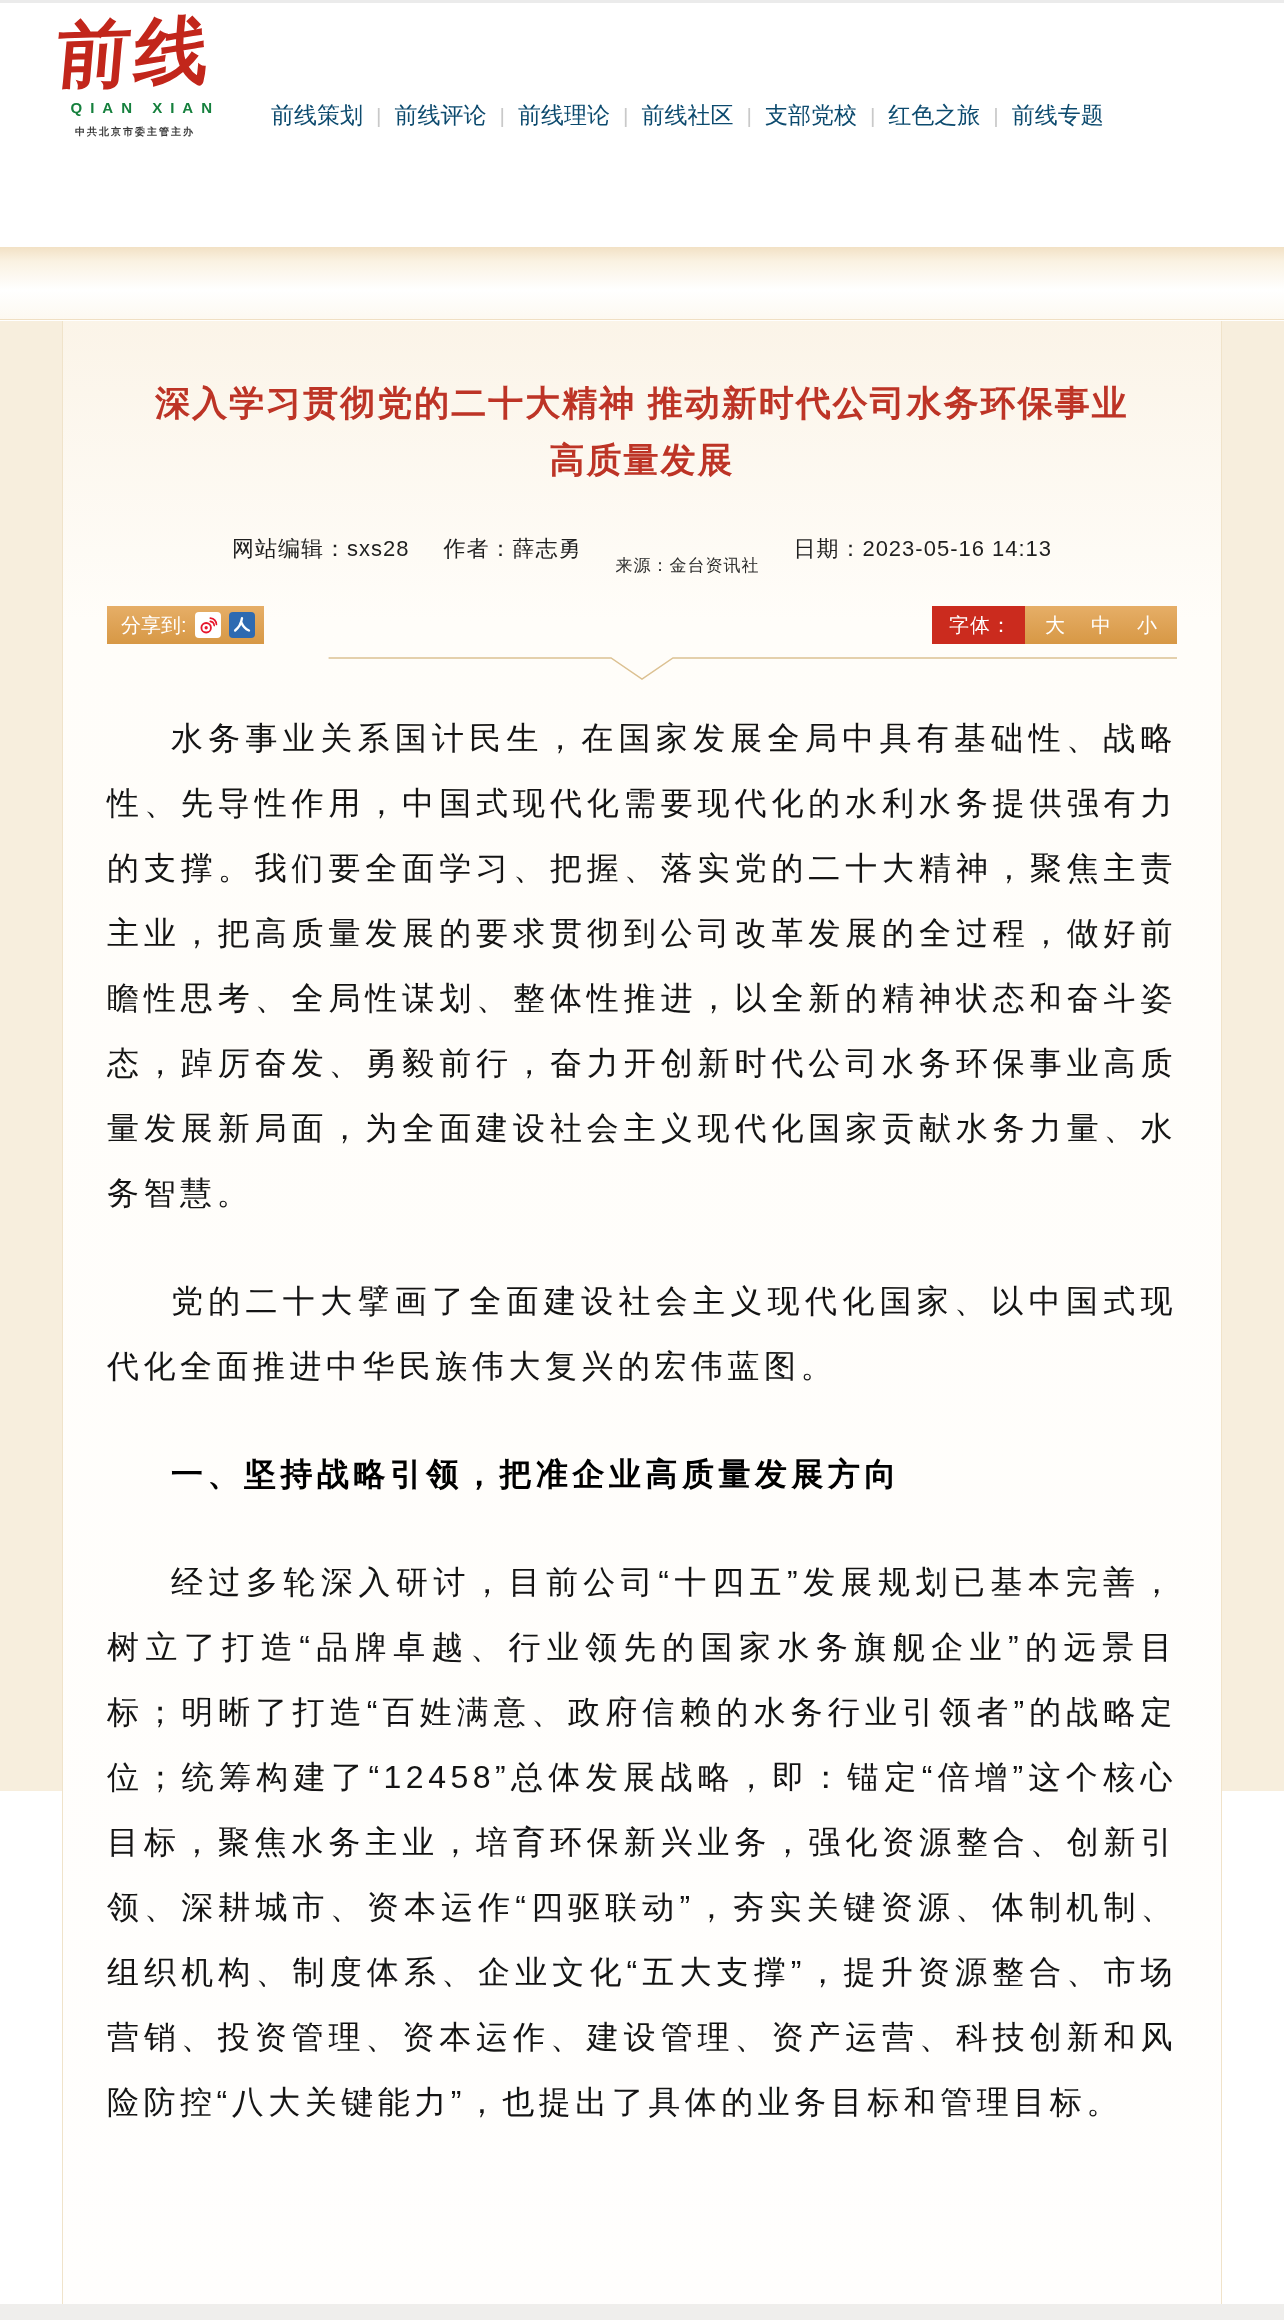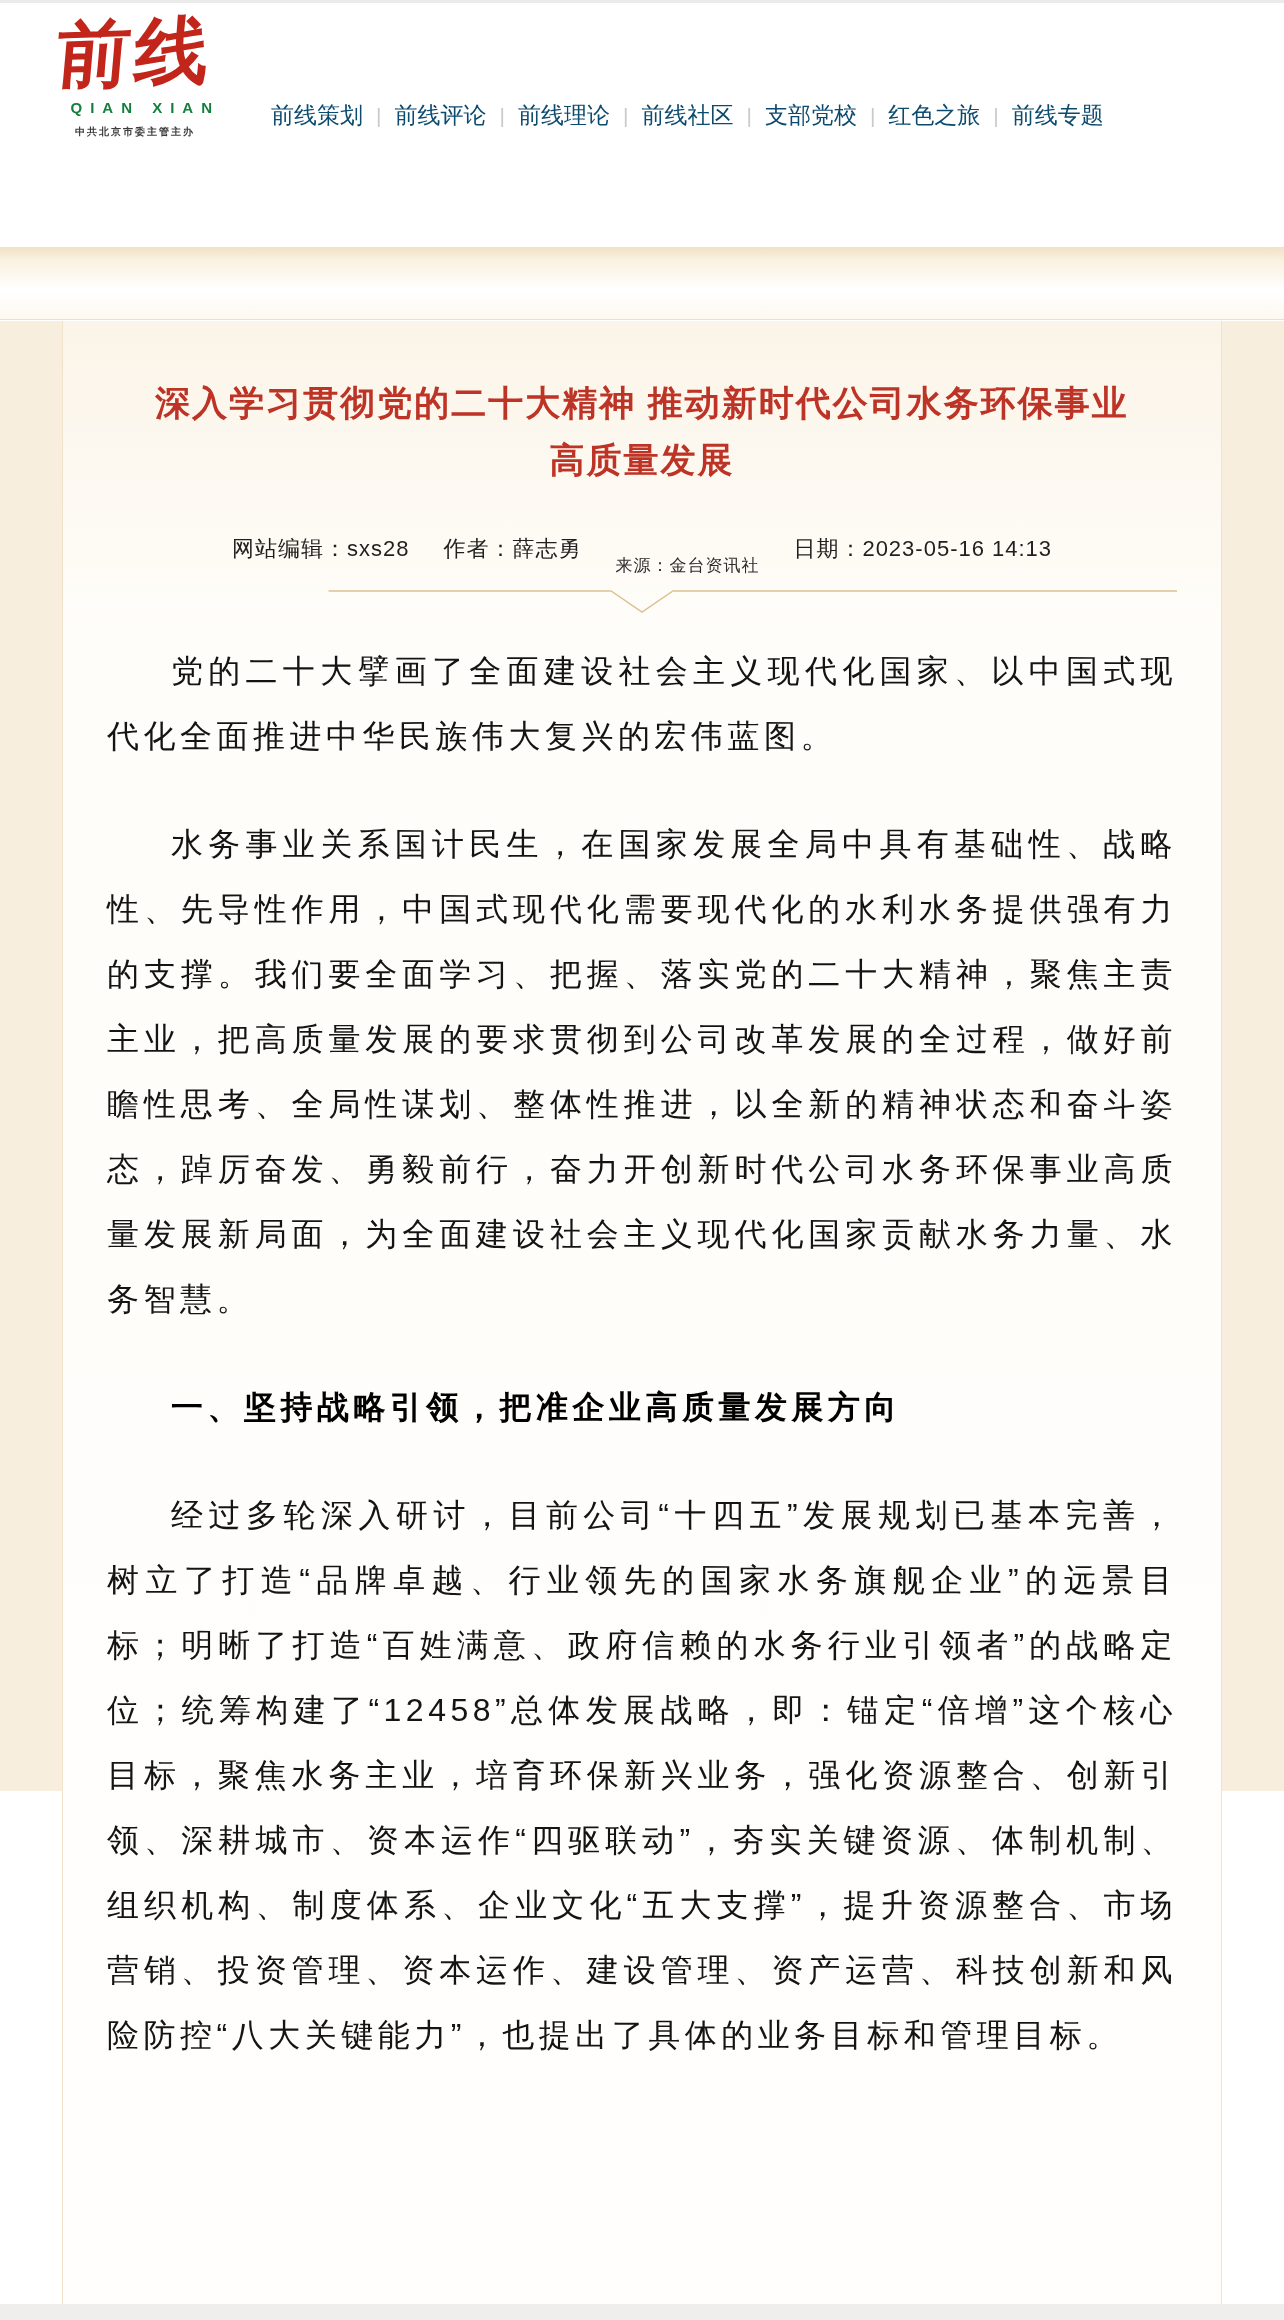--- a/index.html
+++ b/index.html
@@ -104,30 +104,57 @@
 
       <h1 class="article-title">深入学习贯彻党的二十大精神 推动新时代公司水务环保事业高质量发展</h1>
 
       <div class="meta">
         <span>网站编辑：sxs28</span>
         <span>作者：薛志勇</span>
         <span class="meta-source">来源：金台资讯社</span>
         <span>日期：2023-05-16 14:13</span>
       </div>
 
+      <div class="toolbar">
+        <div class="share-chip">
+          <span>分享到:</span>
+          <a class="share-icon weibo">
+            <svg viewBox="0 0 24 24" width="22" height="22">
+              <circle cx="10" cy="15" r="5.2" fill="none" stroke="#e6162d" stroke-width="2"></circle>
+              <circle cx="10" cy="15" r="1.8" fill="#e6162d"></circle>
+              <path d="M14.5 4.5 C 18.5 5 21 8 21.2 11.5" fill="none" stroke="#e6162d" stroke-width="1.8" stroke-linecap="round"></path>
+              <path d="M14.5 8 C 17 8.4 18.6 10.2 18.8 12.6" fill="none" stroke="#e6162d" stroke-width="1.8" stroke-linecap="round"></path>
+            </svg>
+          </a>
+          <a class="share-icon renren">
+            <svg viewBox="0 0 24 24" width="22" height="22">
+              <path d="M12 4.5 C 11.2 10 8.5 14.8 4.5 18" stroke="#ffffff" stroke-width="2.6" fill="none" stroke-linecap="round"></path>
+              <path d="M11.4 9.5 C 13 13.2 16 16.3 19.6 18" stroke="#ffffff" stroke-width="2.6" fill="none" stroke-linecap="round"></path>
+            </svg>
+          </a>
+        </div>
+        <div class="font-chip">
+          <span class="font-label">字体：</span>
+          <div class="font-options">
+            <a>大</a>
+            <a>中</a>
+            <a>小</a>
+          </div>
+        </div>
+      </div>
 
       <div class="divider">
         <svg viewBox="0 0 1072 30" preserveAspectRatio="none">
           <polyline points="222,5 505,5 536,26 567,5 1072,5" fill="none" stroke="#dcc192" stroke-width="1.5"></polyline>
         </svg>
       </div>
 
       <div class="article-body">
+        <p>水务事业关系国计民生，在国家发展全局中具有基础性、战略性、先导性作用，中国式现代化需要现代化的水利水务提供强有力的支撑。我们要全面学习、把握、落实党的二十大精神，聚焦主责主业，把高质量发展的要求贯彻到公司改革发展的全过程，做好前瞻性思考、全局性谋划、整体性推进，以全新的精神状态和奋斗姿态，踔厉奋发、勇毅前行，奋力开创新时代公司水务环保事业高质量发展新局面，为全面建设社会主义现代化国家贡献水务力量、水务智慧。</p>
         <p>党的二十大擘画了全面建设社会主义现代化国家、以中国式现代化全面推进中华民族伟大复兴的宏伟蓝图。</p>
-        <p>水务事业关系国计民生，在国家发展全局中具有基础性、战略性、先导性作用，中国式现代化需要现代化的水利水务提供强有力的支撑。我们要全面学习、把握、落实党的二十大精神，聚焦主责主业，把高质量发展的要求贯彻到公司改革发展的全过程，做好前瞻性思考、全局性谋划、整体性推进，以全新的精神状态和奋斗姿态，踔厉奋发、勇毅前行，奋力开创新时代公司水务环保事业高质量发展新局面，为全面建设社会主义现代化国家贡献水务力量、水务智慧。</p>
         <h2>一、坚持战略引领，把准企业高质量发展方向</h2>
         <p>经过多轮深入研讨，目前公司“十四五”发展规划已基本完善，树立了打造“品牌卓越、行业领先的国家水务旗舰企业”的远景目标；明晰了打造“百姓满意、政府信赖的水务行业引领者”的战略定位；统筹构建了“12458”总体发展战略，即：锚定“倍增”这个核心目标，聚焦水务主业，培育环保新兴业务，强化资源整合、创新引领、深耕城市、资本运作“四驱联动”，夯实关键资源、体制机制、组织机构、制度体系、企业文化“五大支撑”，提升资源整合、市场营销、投资管理、资本运作、建设管理、资产运营、科技创新和风险防控“八大关键能力”，也提出了具体的业务目标和管理目标。</p>
       </div>
 
     </div>
   </div>
 
   <div class="bottom-strip"></div>
 
 </div>

